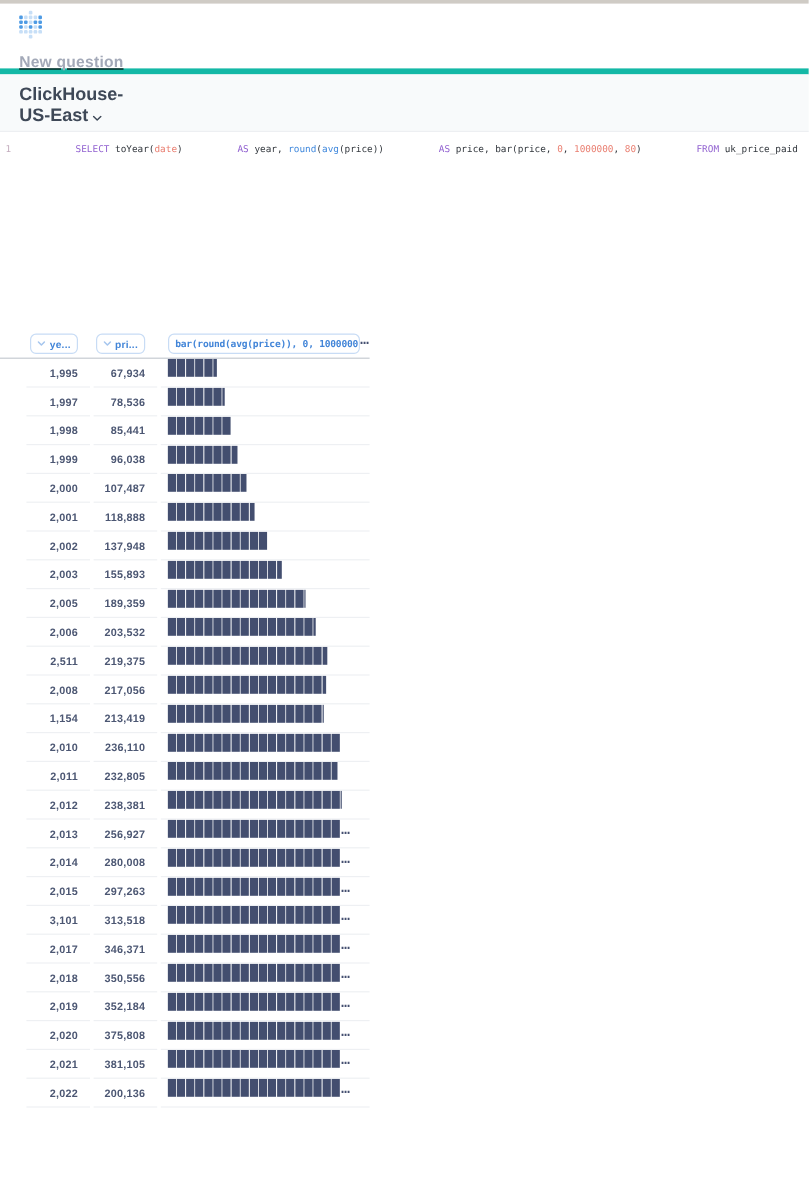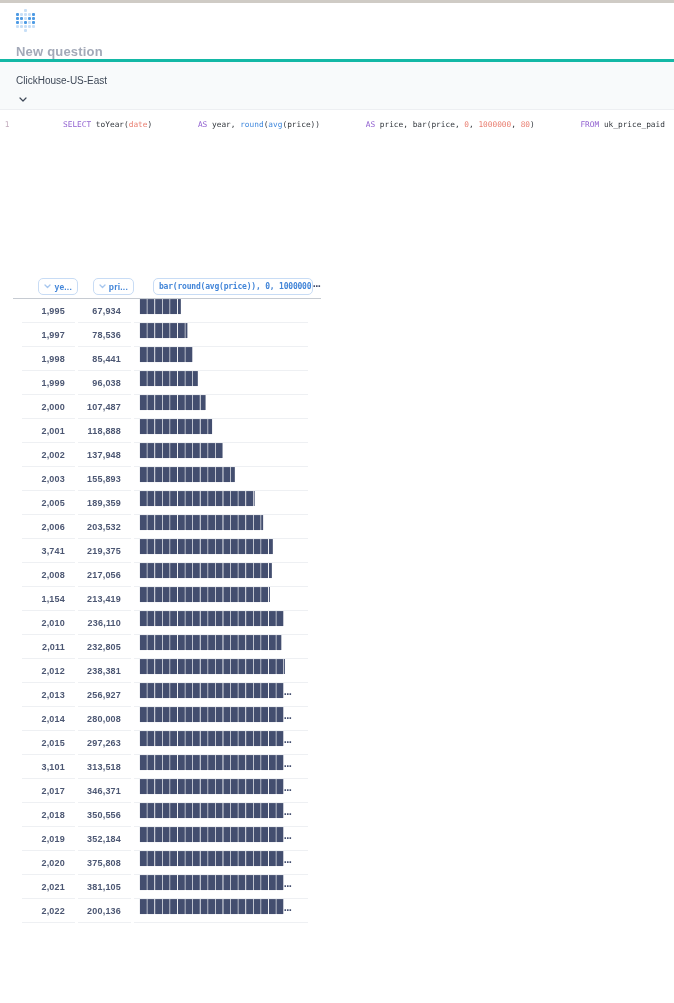--- a/index.html
+++ b/index.html
@@ -1,48 +1,48 @@
 <!DOCTYPE html>
 <html><head>
 <meta charset="utf-8">
 <style>
   * { margin:0; padding:0; box-sizing:border-box; }
   html,body { width:674px; height:1003px; background:#fff; overflow:hidden;
               font-family:"Liberation Sans", sans-serif; }
   .top-strip { height:3px; background:#CFCBC5; }
 
   
-  .app-header { height:59px; padding:6px 16px 0; border-bottom:3px solid #14b8a6; }
+  .app-header { height:59px; padding:6px 16px 0; border-bottom:5px solid #14b8a6;text-decoration:underline; }
   .logo { display:grid; grid-template-columns:repeat(5,3px); grid-auto-rows:3px; gap:1px; width:19px; cursor:pointer; }
   .logo .dot { border-radius:1px; }
   .page-title { margin-top:12px; font-size:13px; font-weight:700; color:#A3A9B8; letter-spacing:.2px; }
 
   
   .db-bar { height:48px; padding:8px 16px; background:#F8FAFB; border-bottom:1px solid #EDEFF2; }
   .db-select { display:inline-block; width:96px; cursor:pointer; }
-  .db-name { font-size:10px; font-weight:400; color:#3E4857; line-height:13px; }
+  .db-name { font-size:15px; font-weight:700; color:#3E4857; line-height:13px; }
   .db-chevron { margin-left:3px; }
 
   
   .editor { height:165px; background:#fff; display:flex; padding-top:8px; }
   .gutter { width:14px; text-align:center; font:7.8px "DejaVu Sans Mono", monospace;
             color:#C2ABBC; line-height:14px; flex:none; }
   .code { flex:1; padding-left:8px; font:7.8px "DejaVu Sans Mono", monospace;
           line-height:14px; white-space:pre; color:#33383E; }
   .tok-keyword  { color:#9161D0;margin-left:41px; }
   .tok-function { color:#4189DD; }
   .tok-literal  { color:#E97E70; }
   .tok-plain    { color:#33383E; }
   .cursor { display:inline-block; width:1px; height:10px; background:#55595F;
             vertical-align:text-bottom; }
 
   
   .results { padding-top:0; }
   .trow { display:flex; height:24px; }
-  .thead-row { border-bottom:1px solid #C6CBD2; width:308px;margin-left:13px; }
+  .thead-row { border-bottom:1px solid #C6CBD2; width:308px; }
   .c { flex:none; line-height:24px; }
   .c-gutter { width:22px; }
   .c-year, .c-price { width:53px; text-align:right; padding-right:10px;
       font-size:9px; font-weight:700; color:#4C5773; letter-spacing:.2px; }
   .c-bar { width:174px; margin-left:3px; padding:0 13px 0 6px;
       font:12.6px "DejaVu Sans Mono", monospace; color:#434E6F;
       overflow:hidden; text-overflow:ellipsis; white-space:nowrap; }
   .c-price { margin-left:3px; }
   .tbody .c-year, .tbody .c-price, .tbody .c-bar { border-bottom:1px solid #EEF0F3; cursor:pointer; }
   .thead-row .c { border-bottom:none; }
@@ -184,21 +184,21 @@
         <div class="c c-bar">▉▉▉▉▉▉▉▉▉▉▉▉▉▉▉▏</div>
       </div>
       <div class="trow">
         <div class="c c-gutter"></div>
         <div class="c c-year">2,006</div>
         <div class="c c-price">203,532</div>
         <div class="c c-bar">▉▉▉▉▉▉▉▉▉▉▉▉▉▉▉▉▎</div>
       </div>
       <div class="trow">
         <div class="c c-gutter"></div>
-        <div class="c c-year">3,741</div>
+        <div class="c c-year">2,511</div>
         <div class="c c-price">219,375</div>
         <div class="c c-bar">▉▉▉▉▉▉▉▉▉▉▉▉▉▉▉▉▉▌</div>
       </div>
       <div class="trow">
         <div class="c c-gutter"></div>
         <div class="c c-year">2,008</div>
         <div class="c c-price">217,056</div>
         <div class="c c-bar">▉▉▉▉▉▉▉▉▉▉▉▉▉▉▉▉▉▍</div>
       </div>
       <div class="trow">

